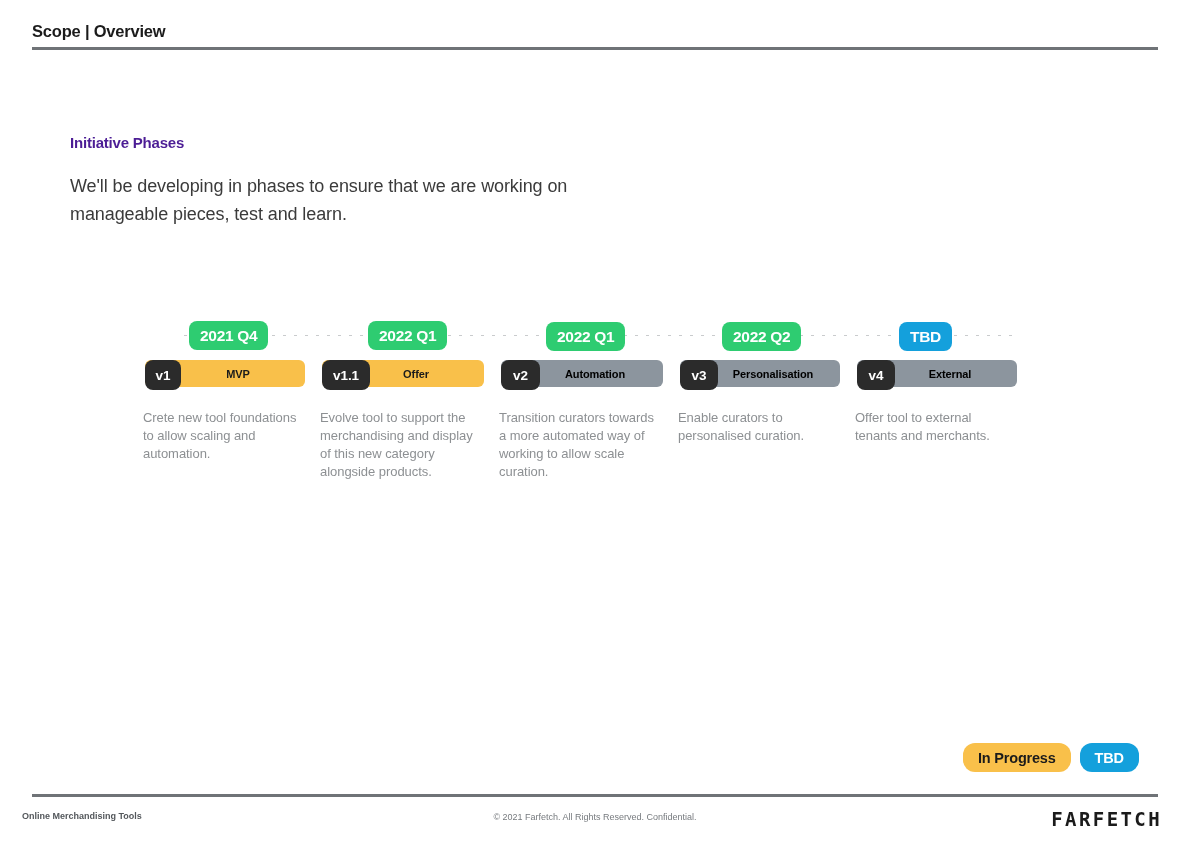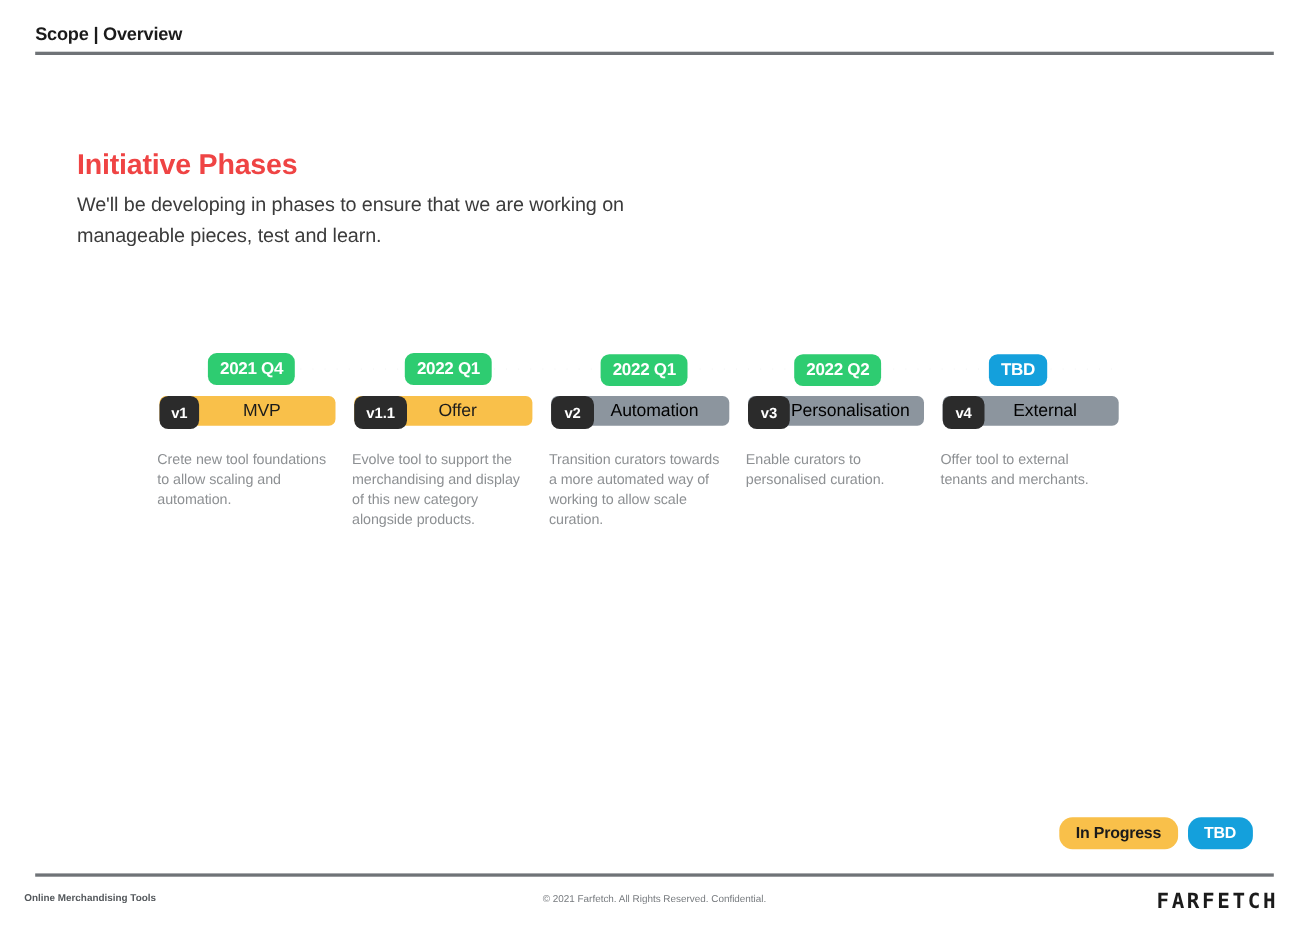--- a/index.html
+++ b/index.html
@@ -41,24 +41,24 @@
     width: 1126px;
     height: 3px;
     background: #6f7377;
   }
 
   
   .section-title {
     position: absolute;
     left: 70px;
     top: 134px;
-    font-size: 26px;
+    font-size: 15px;
     font-weight: bold;
     letter-spacing: -0.2px;
-    color: #ef4444;
+    color: #4c1d95;
   }
   .section-sub {
     position: absolute;
     left: 70px;
     top: 172px;
     width: 560px;
     font-size: 18px;
     line-height: 28px;
     color: #3b3b3b;
     letter-spacing: -0.1px;
@@ -105,22 +105,22 @@
   .phase-bar {
     position: absolute;
     height: 27px;
     border-radius: 6px;
     display: flex;
     align-items: center;
     justify-content: center;
     box-sizing: border-box;
   }
   .phase-bar-label {
-    font-size: 16px;
-    font-weight: normal;
+    font-size: 11px;
+    font-weight: bold;
     letter-spacing: -0.1px;
     padding-left: 26px;
   }
   .phase-bar.amber .phase-bar-label { color: #1b1b1b; }
   .phase-bar.grey  .phase-bar-label { color: #000000; }
 
   .version-chip {
     position: absolute;
     left: 0;
     top: 0;

